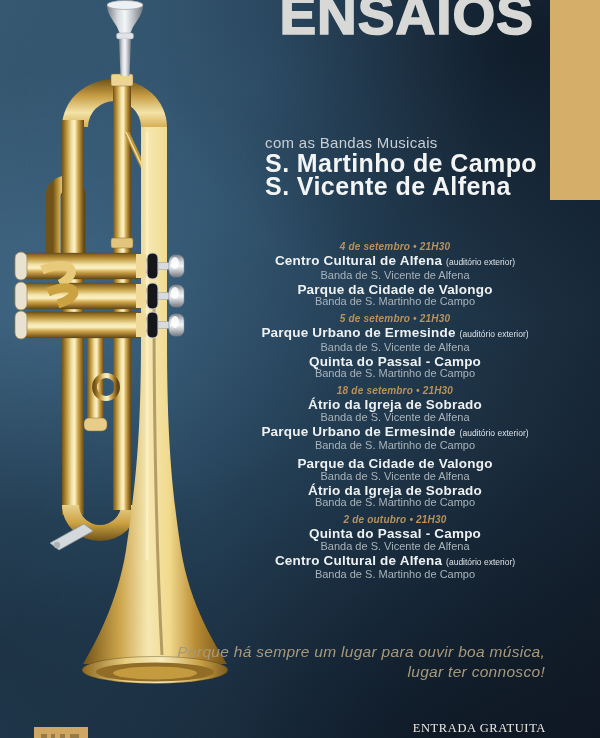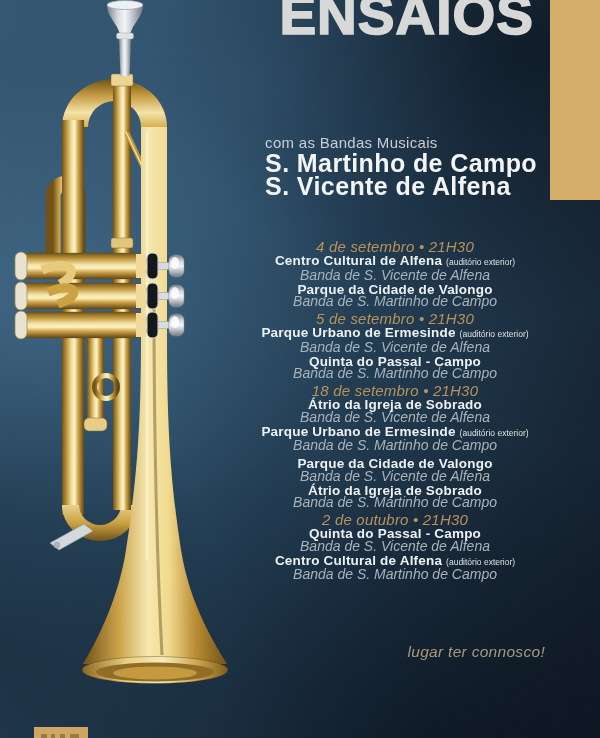--- a/index.html
+++ b/index.html
@@ -23,26 +23,26 @@
     position:absolute; right:66px; top:-14px; text-align:right;
     font-size:55px; line-height:58px; font-weight:700; letter-spacing:1px;
     color:#d8d9d7; -webkit-text-stroke:1.6px #d8d9d7;
   }
   .subtitle-block { position:absolute; right:63px; top:133px; text-align:left; }
   .subtitle { font-size:15px; line-height:19px; color:#c9ced3; letter-spacing:0.3px; }
   .band-name { font-size:25px; line-height:23px; font-weight:700; color:#f3f5f5; letter-spacing:0.4px; }
 
   .schedule { position:absolute; left:250px; top:241px; width:290px; text-align:center; }
   .session { margin-bottom:6px; }
-  .date-line { font-size:15px; line-height:12px; font-style:italic; font-weight:400; color:#b9925a; margin-bottom:1px; letter-spacing:0.2px; }
+  .date-line { font-size:10px; line-height:12px; font-style:italic; font-weight:700; color:#b9925a; margin-bottom:1px; letter-spacing:0.2px; }
   .event { margin-bottom:1px;text-align:center; }
   .venue-line { font-size:13.5px; line-height:13.5px; font-weight:700; color:#eef1f1; letter-spacing:0.2px; }
   .note { font-size:8.5px; font-weight:400; color:#dce1e3; letter-spacing:0; }
   .note:empty { display:none; }
-  .band { font-size:14px; line-height:11px; color:#a9b3ba; margin-bottom:2px;font-style:italic; }
+  .band { font-size:11px; line-height:11px; color:#a9b3ba; margin-bottom:2px; }
 
   .tagline { position:absolute; right:55px; top:642px; text-align:right; font-style:italic;
              font-size:15.5px; line-height:19.5px; color:#a79a7c; letter-spacing:0.3px; }
   .entrada { position:absolute; right:54px; top:721px; font-family:"Liberation Serif", serif;
              font-size:12.5px; letter-spacing:0.6px; color:#ece9e2; }
   .logo-block { position:absolute; left:34px; top:727px; width:54px; height:14px; background:#cfa763; }
   .logo-mark { position:absolute; left:7px; top:7px; width:38px; height:5px;
                background:linear-gradient(90deg,#6b5530 0 6px, transparent 6px 10px, #6b5530 10px 14px,
                  transparent 14px 19px, #6b5530 19px 24px, transparent 24px 29px, #6b5530 29px 38px); opacity:0.55; }
 </style>
@@ -253,21 +253,23 @@
         <div class="band">Banda de S. Vicente de Alfena</div>
       </div>
       <div class="event">
         <div class="venue-line"><span>Centro Cultural de Alfena</span> <span class="note">(auditório exterior)</span></div>
         <div class="band">Banda de S. Martinho de Campo</div>
       </div>
     </div>
   </div>
 
   <div class="tagline">
+    <div>Porque há sempre um lugar para ouvir boa música,</div>
     <div>lugar ter connosco!</div>
   </div>
 
+  <div class="entrada">ENTRADA GRATUITA</div>
 
   <div class="logo-block">
     <span class="logo-mark"></span>
   </div>
 
 </div>
 
 </body></html>

